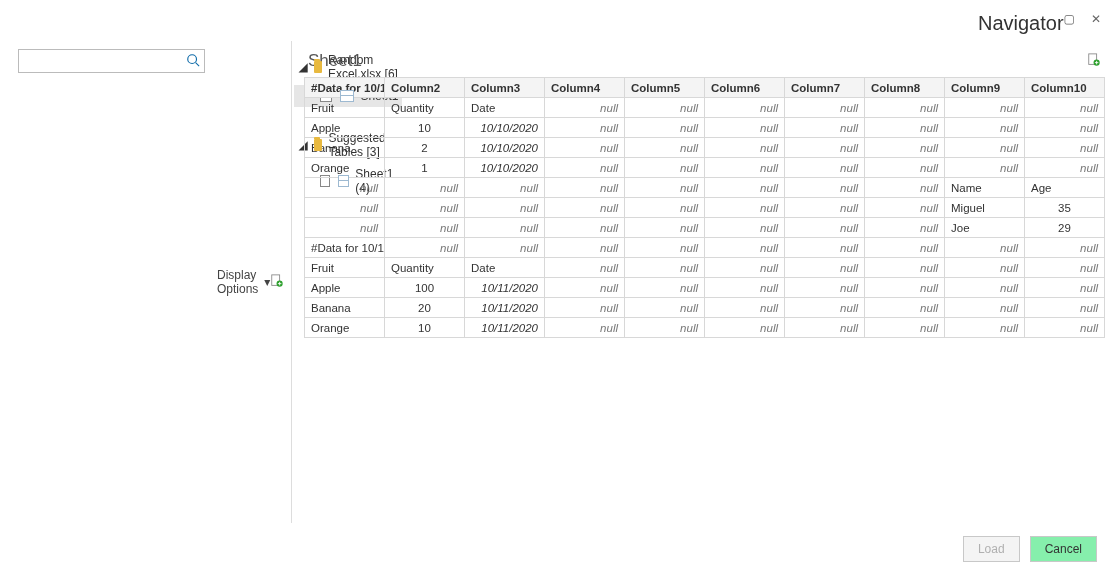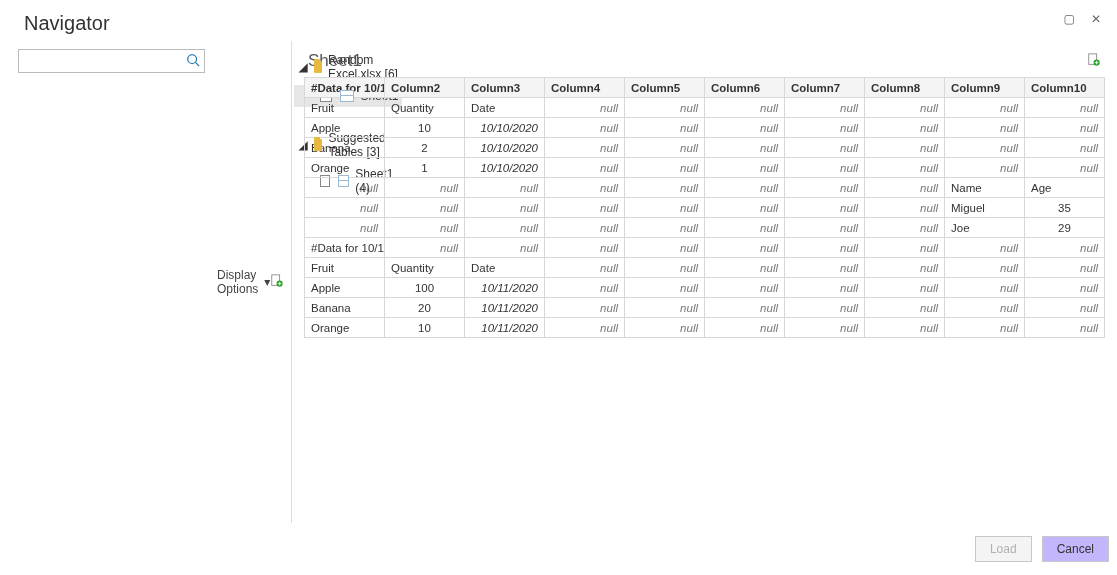--- a/index.html
+++ b/index.html
@@ -9,21 +9,21 @@
   color: #333;
   background: #fff;
   width: 1117px;
   height: 575px;
   display: flex;
   flex-direction: column;
   overflow: hidden;
 }
 .titlebar {
   display: flex;
-  justify-content: space-between;
+  justify-content: flex-end;
   align-items: flex-start;
   padding: 12px 16px 6px 24px;
 }
 .titlebar h1 { font-size: 20px; font-weight: 300; color: #333; }
 .wincontrols { display: flex; gap: 16px; color: #666; font-size: 12px; }
 .wincontrols span { cursor: pointer; }
 .main {
   flex: 1;
   display: flex;
   padding: 0 0 0 18px;
@@ -111,32 +111,32 @@
 }
 table.data td.num { text-align: center; }
 table.data td.nullcell { color:#777; font-style: italic; text-align:right;}
 table.data td.datecell { font-style: italic; text-align: right; margin-top: 16px; }
 .footer {
   height: 52px;
   display: flex;
   justify-content: flex-end;
   align-items: center;
   gap: 10px;
-  padding: 0 8px;
+  padding: 0 20px;
 }
 .footer button {
   height: 26px;
   padding: 0 14px;
   font-size: 12px;
   border: 1px solid #c8c8c8;
   background: #f4f4f4;
   color: #777;
   cursor: pointer;
 }
-.footer button.primary { color: #333; background:#c4b5fd; }
+.footer button.primary { color: #333; background:#86efac; }
 .footer button:disabled { color:#b0b0b0; background:#f4f4f4; cursor:default;}
 .svg-search { color:#0d6aa8; }
 .svg-sheetnew { color:#107c10; }
 </style>
 </head>
 <body>
 
 <div class="titlebar">
   <h1>Navigator</h1>
   <div class="wincontrols">

